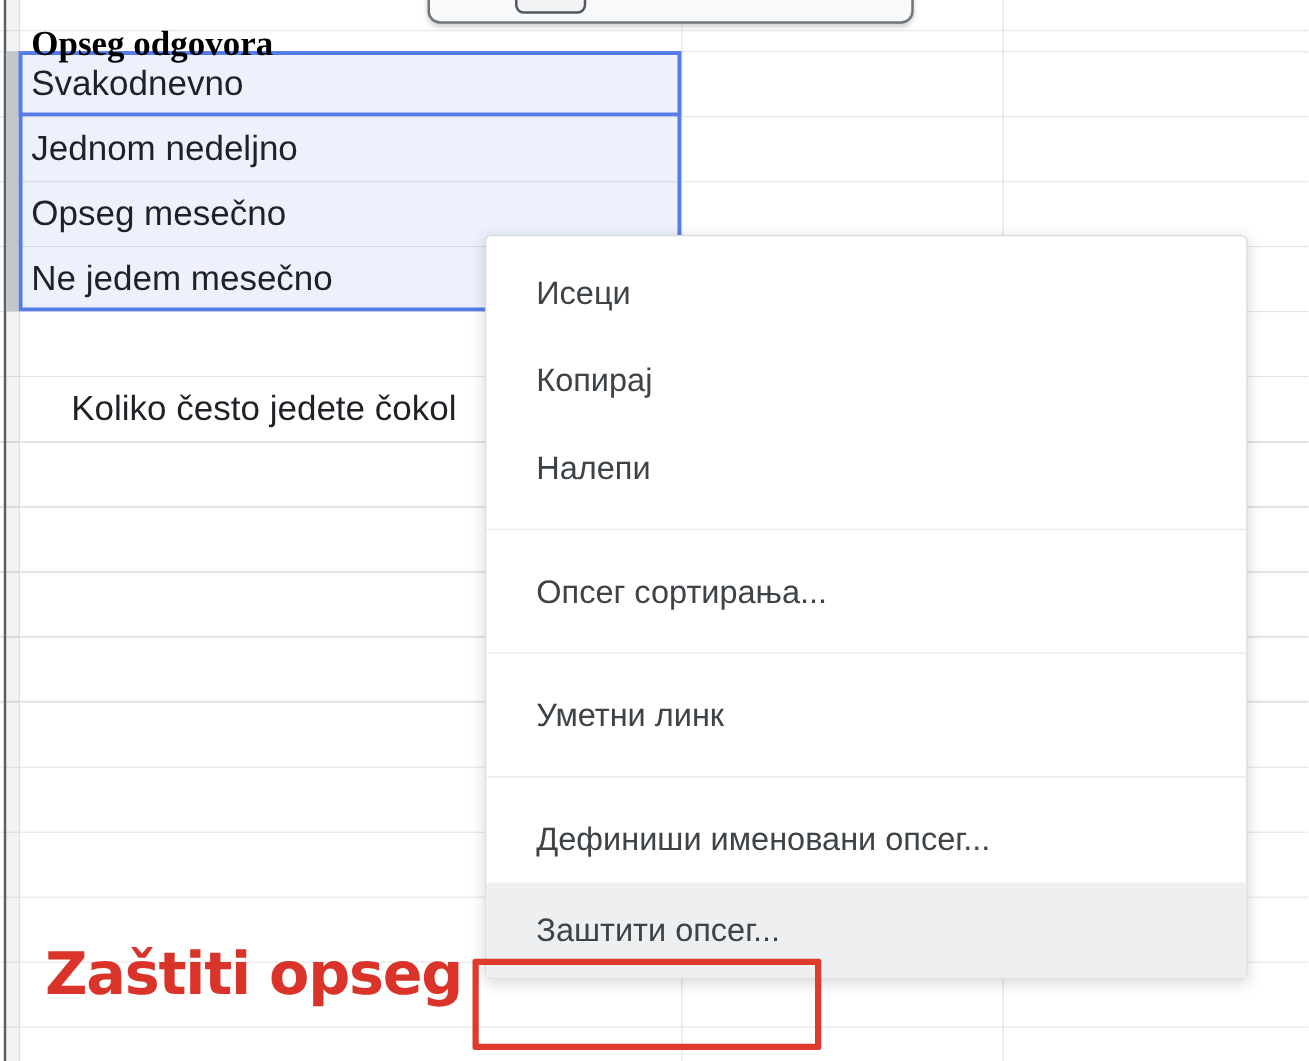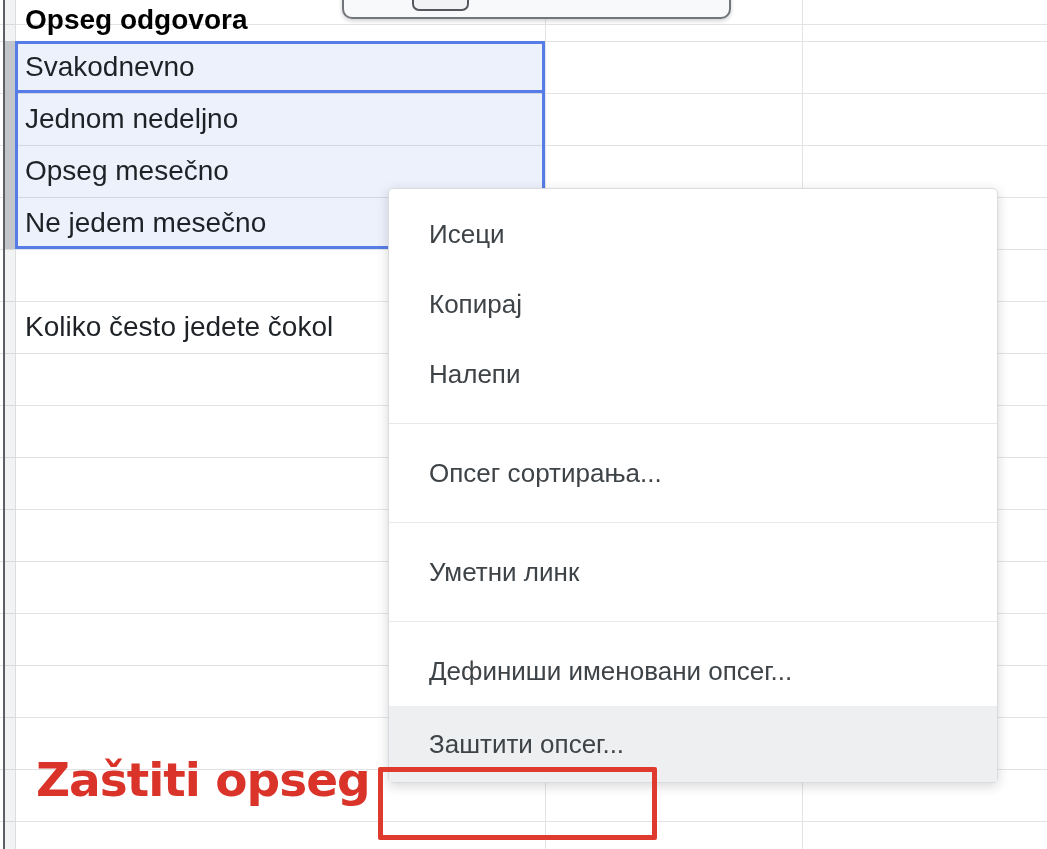--- a/index.html
+++ b/index.html
@@ -38,23 +38,23 @@
     left:15px;top:41px;width:530px;height:52px;z-index:3;box-sizing:border-box;
     border:2px solid #567ce8;border-bottom-width:3px;background:transparent;
   }
 
   
   .cell-text{
     left:25px;height:52px;display:flex;align-items:center;z-index:3;
     font-size:28px;color:#1e2227;white-space:nowrap;
   }
   .cell-text.bold{font-weight:bold;color:#000;}
-  .row-head{top:0;height:40px;}
+  .row-head{top:16px;height:40px;font-family:Liberation Serif, serif;}
   .row-opt1{top:41px;} .row-opt2{top:93px;} .row-opt3{top:145px;} .row-opt4{top:197px;}
-  .row-question{top:301px;width:363px;overflow:hidden;}
+  .row-question{top:301px;width:363px;overflow:hidden;margin-left:32px;}
 
   
   .float-panel{
     left:342px;top:-23px;width:389px;height:42px;z-index:4;box-sizing:border-box;
     background:#f8f9fa;border:2px solid #72767b;border-radius:10px;
     box-shadow:0 2px 4px rgba(0,0,0,0.18);
   }
   .float-panel-button{
     position:absolute;left:68px;top:4px;width:57px;height:28px;box-sizing:border-box;
     background:#f2f3f4;border:2.5px solid #55595e;border-radius:7px;

